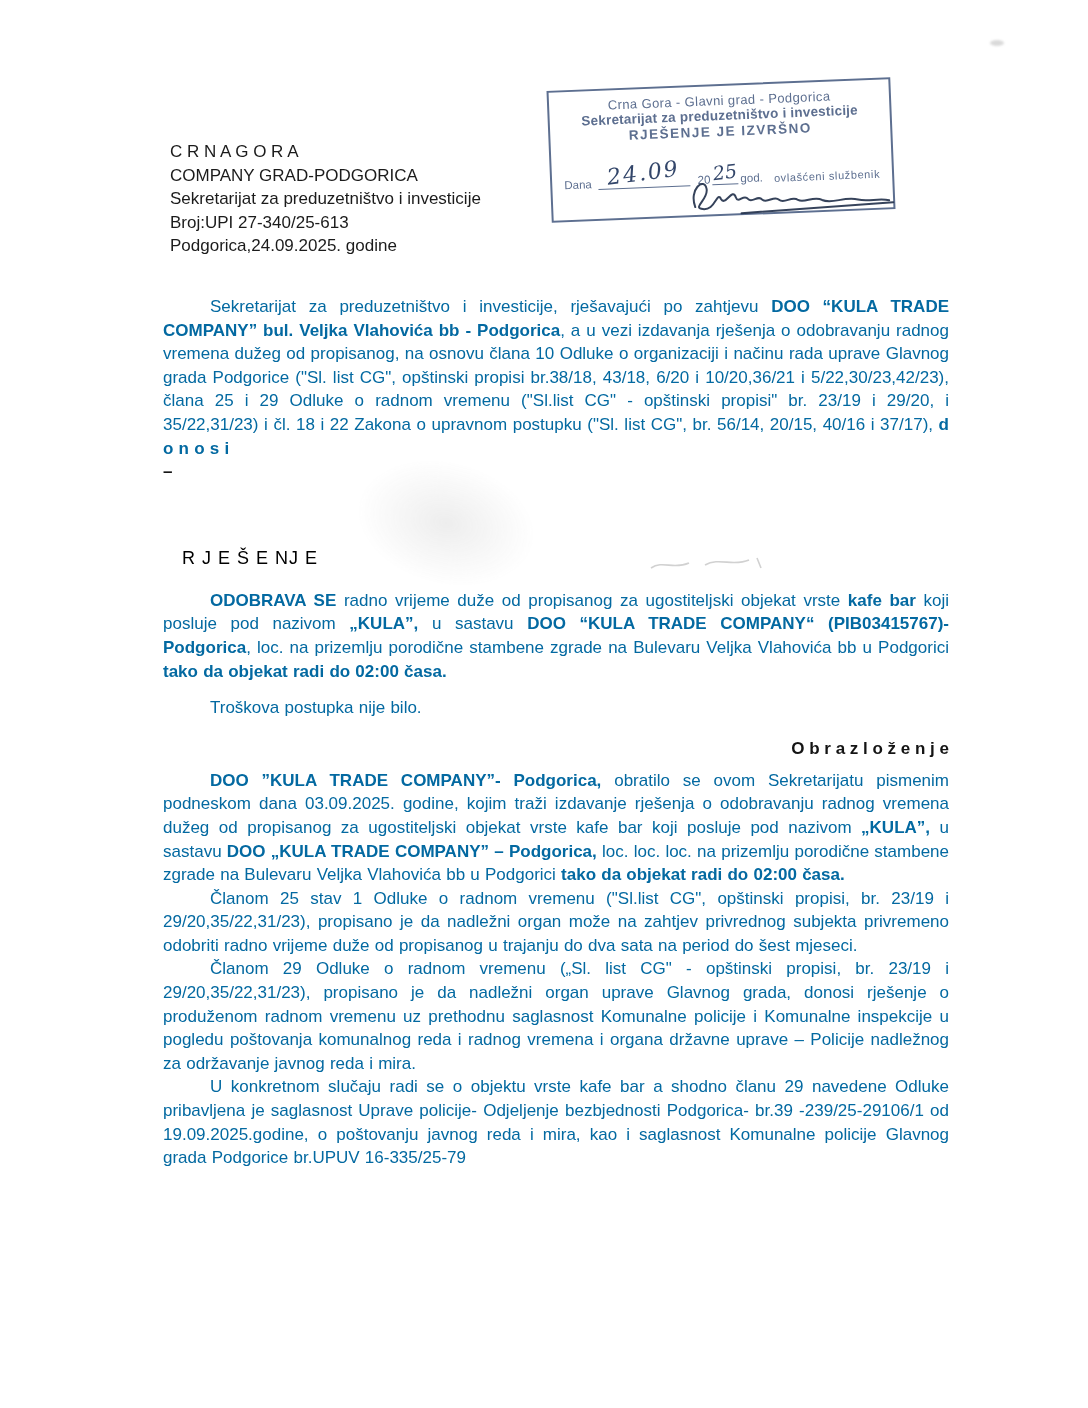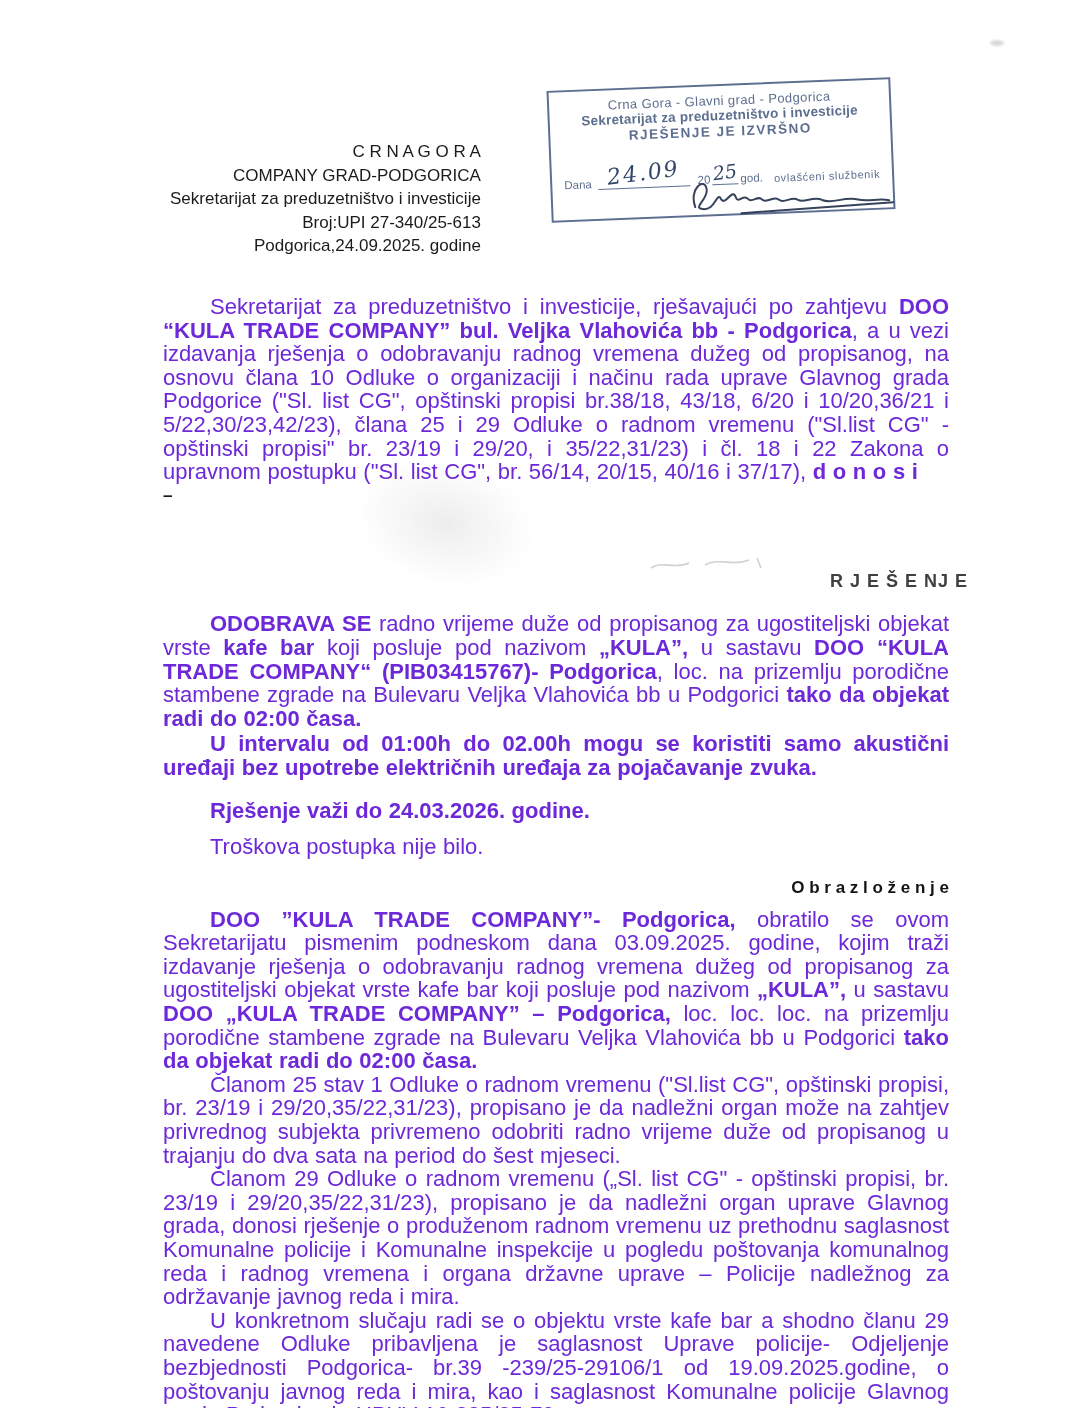--- a/index.html
+++ b/index.html
@@ -10,21 +10,21 @@
     color:#161616;
   }
   .page {
     position:relative; width:1088px; height:1408px;
     background:#ffffff; overflow:hidden;
   }
 
   
   .letterhead {
     position:absolute; left:170px; top:140px;
-    font-size:17px; line-height:23.5px; color:#1b1b1b;text-align:right;
+    font-size:17px; line-height:23.5px; color:#1b1b1b;
   }
 
   
   .stamp {
     position:absolute; left:549px; top:84px; width:340px; height:128px;
     border:2px solid #5d6f90;
     transform:rotate(-2.3deg);
     color:#5d6f90;
     overflow:visible;
   }
@@ -68,29 +68,29 @@
   .title-marks { position:absolute; left:645px; top:548px; width:130px; height:28px; opacity:.45; }
   .title-marks path { stroke:#9a9a9a; stroke-width:1.6; fill:none; }
   .speck {
     position:absolute; left:990px; top:40px; width:14px; height:6px;
     background:rgba(150,150,150,.35); border-radius:50%; filter:blur(1px);
   }
 
   
   .content { position:absolute; left:163px; top:295px; width:786px; }
   .para {
-    font-size:22px; line-height:23.6px; text-align:justify;
-    text-indent:47px; color:#6d28d9; margin:0; word-spacing:.5px;
+    font-size:17px; line-height:23.6px; text-align:justify;
+    text-indent:47px; color:#0369a1; margin:0; word-spacing:.5px;
   }
   .b { font-weight:bold; }
   .dash-line { font-size:17px; line-height:23.6px; font-weight:bold; }
   .doc-title {
-    margin-top:62px; text-align:right; font-weight:bold;
+    margin-top:62px; text-align:left; font-weight:normal;
     font-size:18px; line-height:24px; letter-spacing:1px;
-    transform:translateX(19px); color:#404040;
+    transform:translateX(19px); color:#000000;
   }
   .sec-approval { margin-top:19px; }
   .sec-interval { margin-top:2px; }
   .sec-validity { margin-top:19px; }
   .sec-costs { margin-top:13px; }
   .doc-subtitle {
     margin-top:17px; text-align:right; font-weight:bold;
     font-size:17px; line-height:24px; color:#141414;
   }
   .sec-request { margin-top:8px; }
@@ -133,23 +133,21 @@
   </svg>
   <div class="speck"></div>
 
   <div class="content">
     <div class="para"><span>Sekretarijat za preduzetništvo i investicije, rješavajući po zahtjevu </span><span class="b">DOO “KULA TRADE COMPANY” bul. Veljka Vlahovića bb - Podgorica</span><span>, a u vezi izdavanja rješenja o odobravanju radnog vremena dužeg od propisanog, na osnovu člana 10 Odluke o organizaciji i načinu rada uprave Glavnog grada Podgorice ("Sl. list CG", opštinski propisi br.38/18, 43/18, 6/20 i 10/20,36/21 i 5/22,30/23,42/23), člana 25 i 29 Odluke o radnom vremenu ("Sl.list CG" - opštinski propisi" br. 23/19 i 29/20, i 35/22,31/23) i čl. 18 i 22 Zakona o upravnom postupku ("Sl. list CG", br. 56/14, 20/15, 40/16 i 37/17),  </span><span class="b">d o n o s i</span></div>
     <div class="dash-line">–</div>
 
     <div class="doc-title">R J E Š E NJ E</div>
 
     <div class="para sec-approval"><span class="b">ODOBRAVA SE</span><span> radno vrijeme duže od propisanog za ugostiteljski objekat vrste </span><span class="b">kafe bar</span><span> koji posluje pod nazivom </span><span class="b">„KULA”,</span><span> u sastavu </span><span class="b">DOO “KULA TRADE COMPANY“ (PIB03415767)- Podgorica</span><span>, loc. na prizemlju porodične stambene zgrade na Bulevaru Veljka Vlahovića bb u Podgorici </span><span class="b">tako da objekat radi do 02:00 časa.</span></div>
-    <div class="para sec-interval"><span class="b">U intervalu od 01:00h do 02.00h mogu se koristiti samo akustični uređaji bez upotrebe električnih uređaja za pojačavanje zvuka.</span></div>
 
-    <div class="para sec-validity"><span class="b">Rješenje  važi  do 24.03.2026. godine.</span></div>
     <div class="para sec-costs"><span>Troškova postupka nije bilo.</span></div>
 
     <div class="doc-subtitle">O b r a z l o ž e n j e</div>
 
     <div class="para sec-request"><span class="b">DOO ”KULA TRADE COMPANY”- Podgorica,</span><span> obratilo se ovom Sekretarijatu pismenim podneskom dana 03.09.2025. godine, kojim traži izdavanje rješenja o odobravanju radnog vremena dužeg od propisanog za ugostiteljski objekat vrste kafe bar koji posluje pod nazivom </span><span class="b">„KULA”,</span><span> u sastavu </span><span class="b">DOO „KULA TRADE COMPANY” – Podgorica,</span><span> loc. loc. loc. na prizemlju porodične stambene zgrade na Bulevaru Veljka Vlahovića bb u Podgorici </span><span class="b">tako da objekat radi do 02:00 časa.</span></div>
     <div class="para"><span>Članom 25 stav 1 Odluke o radnom vremenu ("Sl.list CG", opštinski propisi, br. 23/19 i  29/20,35/22,31/23), propisano je da nadležni organ može na zahtjev privrednog subjekta privremeno odobriti radno vrijeme duže od propisanog u trajanju do dva sata na period do šest mjeseci.</span></div>
     <div class="para"><span>Članom 29 Odluke o radnom vremenu („Sl. list CG" - opštinski propisi, br. 23/19 i 29/20,35/22,31/23), propisano je da nadležni organ  uprave  Glavnog  grada, donosi rješenje o produženom radnom vremenu uz prethodnu saglasnost Komunalne policije i Komunalne inspekcije u pogledu poštovanja komunalnog reda i radnog vremena i organa državne uprave – Policije nadležnog za održavanje javnog reda i mira.</span></div>
     <div class="para"><span>U konkretnom slučaju radi  se o objektu vrste kafe bar a shodno članu 29 navedene Odluke pribavljena je saglasnost Uprave policije- Odjeljenje bezbjednosti Podgorica- br.39 -239/25-29106/1 od 19.09.2025.godine, o poštovanju javnog reda i mira, kao i saglasnost Komunalne  policije Glavnog  grada  Podgorice br.UPUV 16-335/25-79</span></div>
   </div>
 

